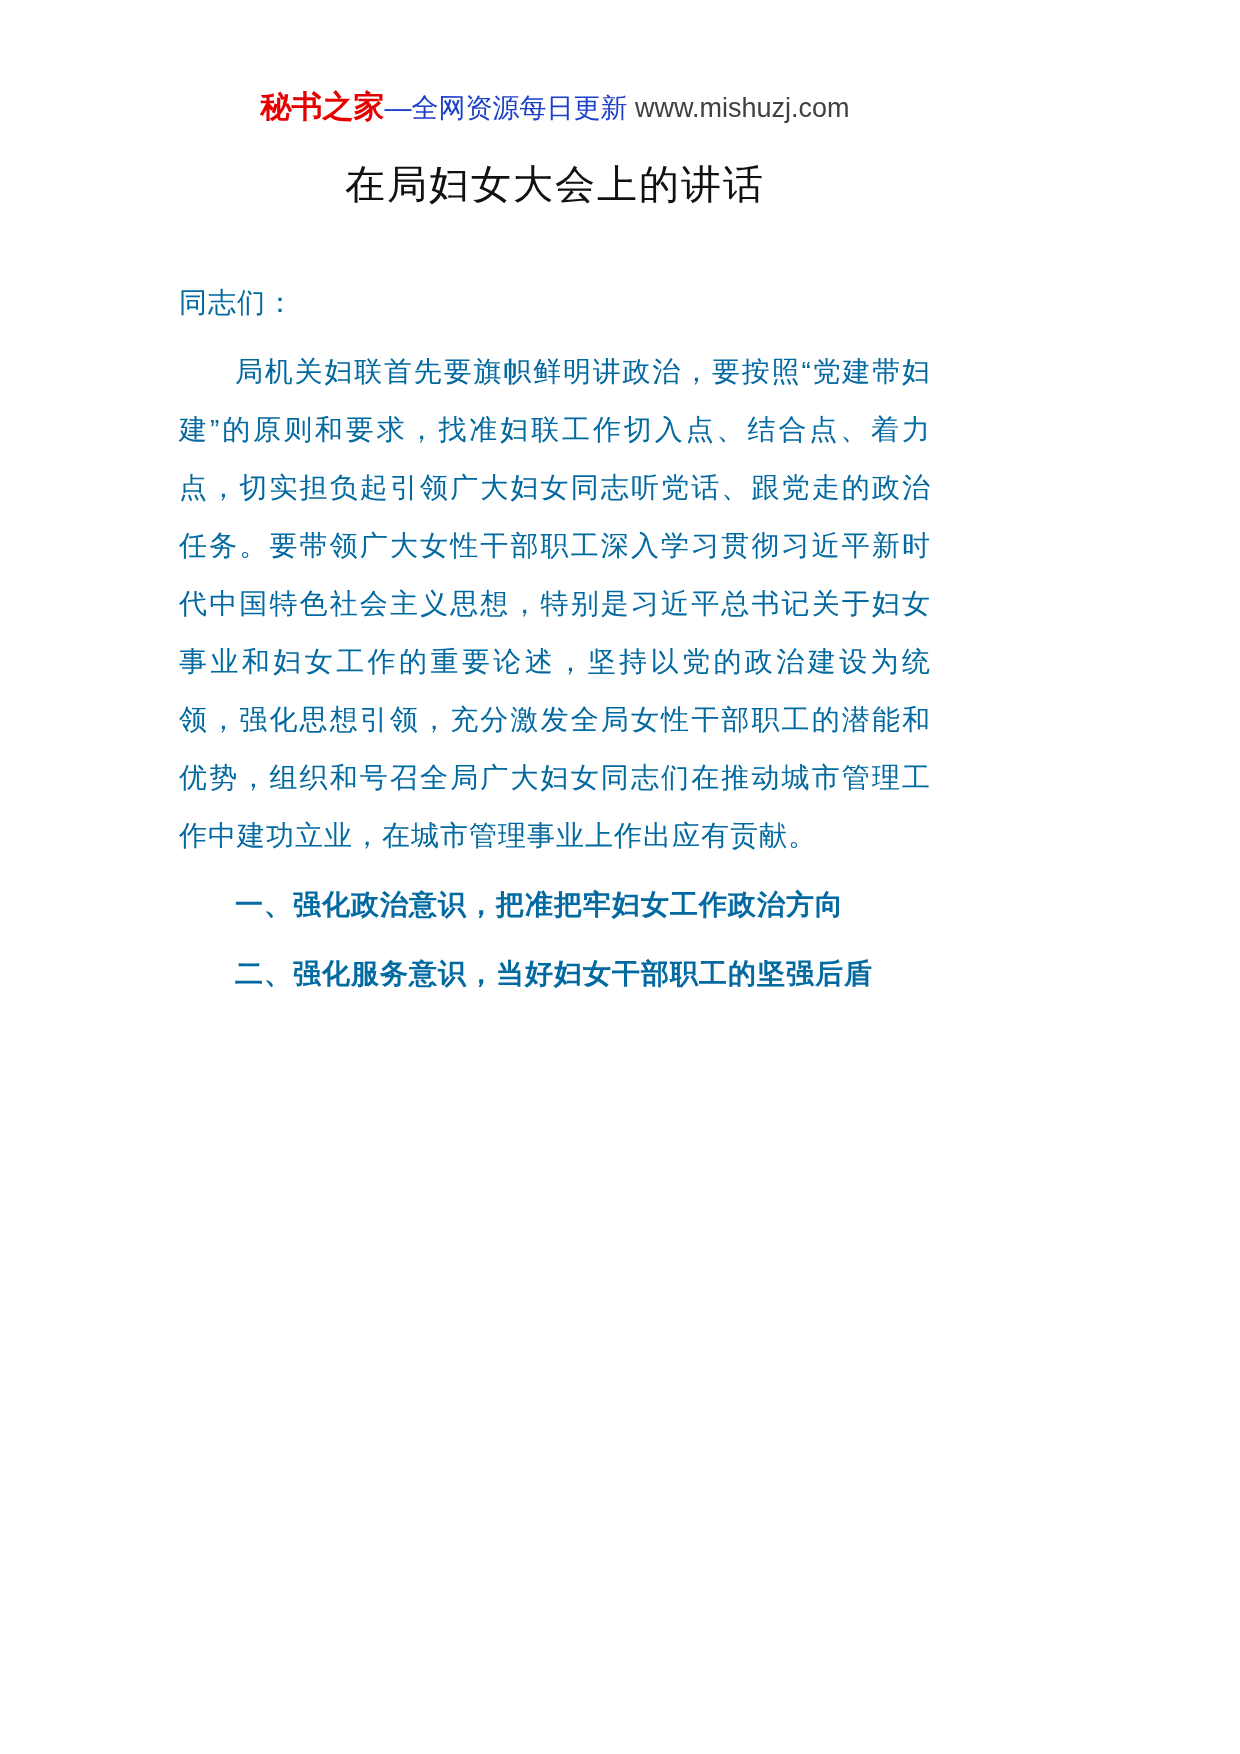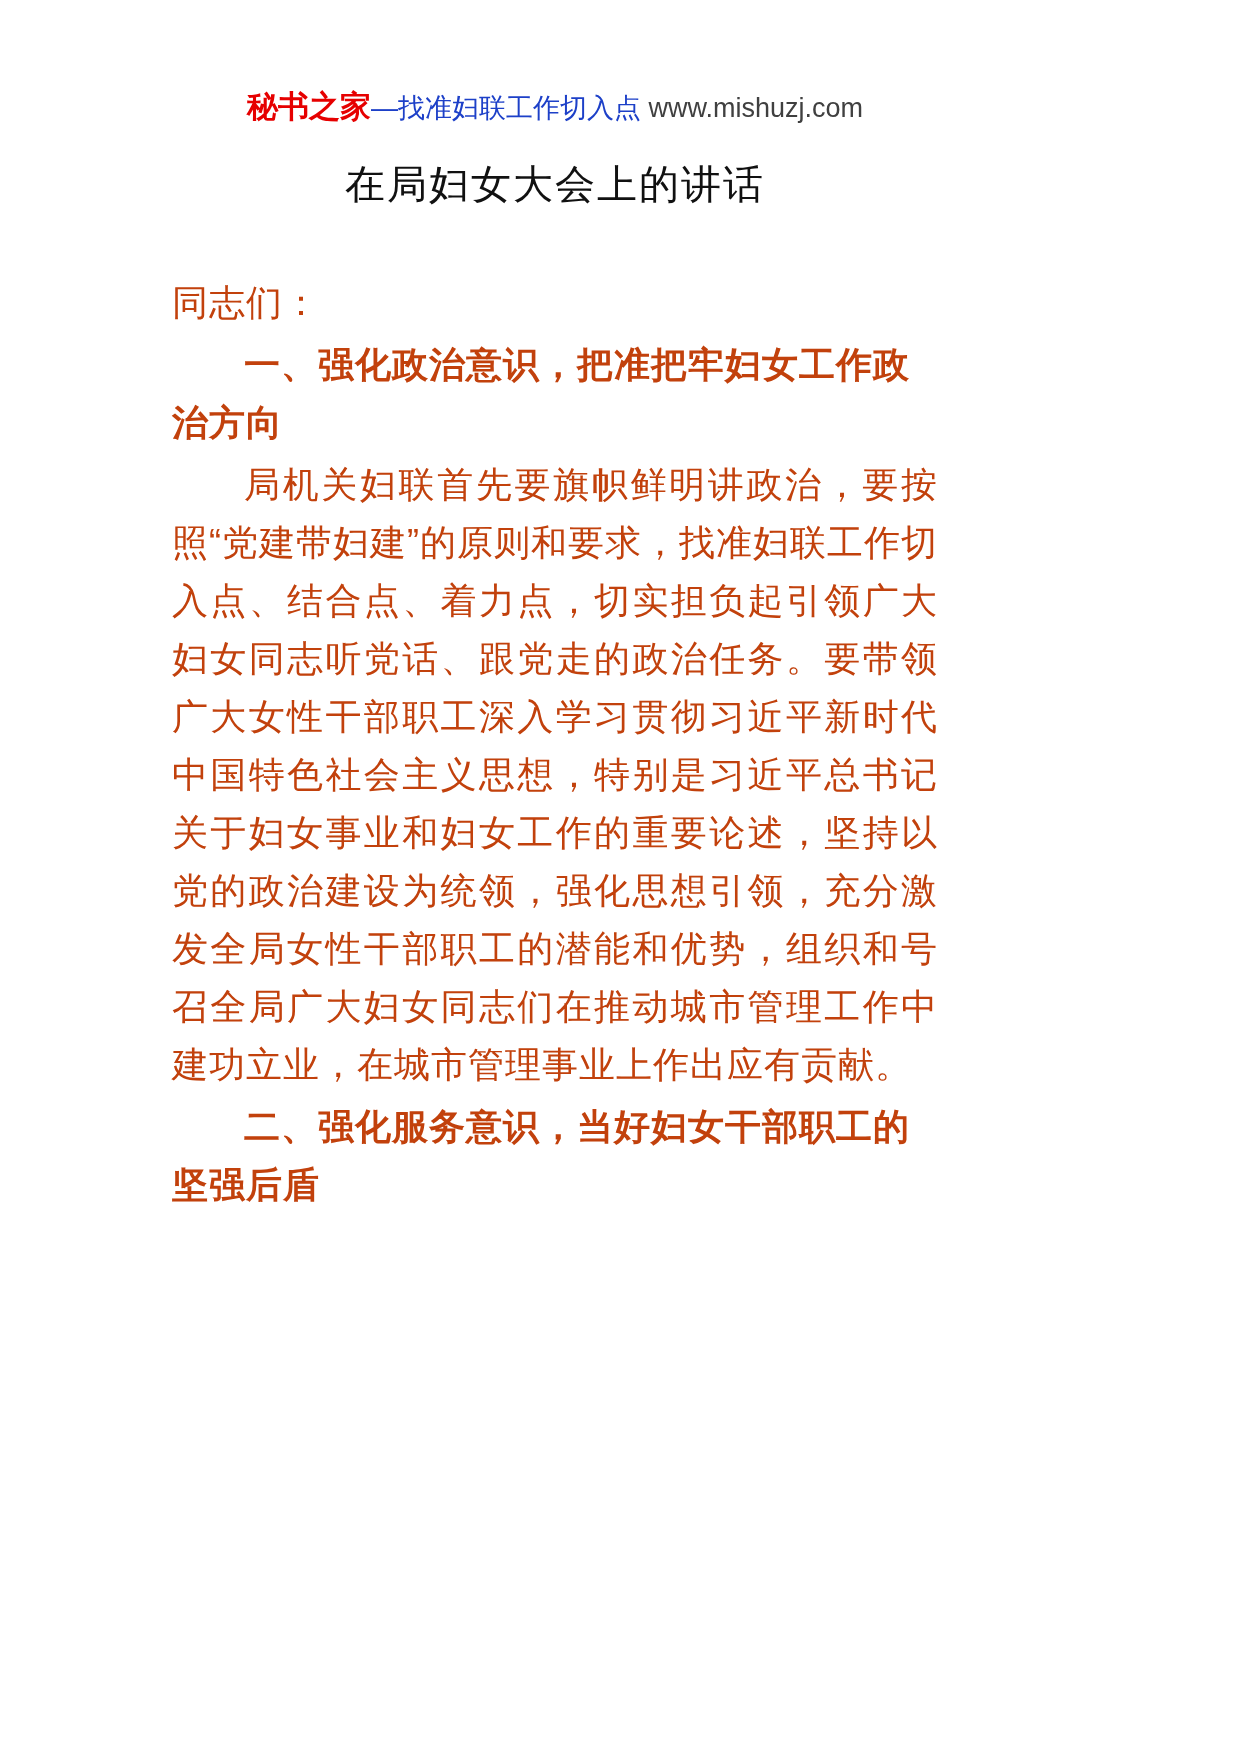--- a/index.html
+++ b/index.html
@@ -36,51 +36,51 @@
     font-size: 40px;
     font-weight: 400;
     letter-spacing: 2px;
     color: #111111;
     margin: 30px 0 0 0;
   }
   .doc-body {
     margin-top: 62px;
   }
   .para {
-    margin: 4px;
-    font-size: 36px;
+    margin: 11px;
+    font-size: 28px;
     line-height: 58px;
     text-align: justify;
     text-justify: inter-ideograph;
     letter-spacing: 1px;
-    color: #c2410c;
+    color: #0369a1;
   }
   .para.body,
   .para.heading {
     text-indent: 2em;
   }
   .para.salutation {
     text-indent: 0;
   }
   .para.heading {
     font-weight: 700;
     text-align: left;
   }
 </style>
 </head>
 <body>
 
 <div class="page">
 
   <div class="site-header">
-    <span class="brand" style="color: rgb(230, 0, 0);">秘书之家</span><span class="blue tagline" style="color: rgb(29, 64, 200);">—找准妇联工作切入点 </span><span class="blue url" style="color: #404040;">www.mishuzj.com</span>
+    <span class="brand" style="color: rgb(230, 0, 0);">秘书之家</span><span class="blue tagline" style="color: rgb(29, 64, 200);">—全网资源每日更新 </span><span class="blue url" style="color: #404040;">www.mishuzj.com</span>
   </div>
 
   <h1 class="doc-title">在局妇女大会上的讲话</h1>
 
   <div class="doc-body" id="doc-body">
       <p class="para salutation">同志们：</p>
+      <p class="para body">局机关妇联首先要旗帜鲜明讲政治，要按照“党建带妇建”的原则和要求，找准妇联工作切入点、结合点、着力点，切实担负起引领广大妇女同志听党话、跟党走的政治任务。要带领广大女性干部职工深入学习贯彻习近平新时代中国特色社会主义思想，特别是习近平总书记关于妇女事业和妇女工作的重要论述，坚持以党的政治建设为统领，强化思想引领，充分激发全局女性干部职工的潜能和优势，组织和号召全局广大妇女同志们在推动城市管理工作中建功立业，在城市管理事业上作出应有贡献。</p>
       <p class="para heading">一、强化政治意识，把准把牢妇女工作政治方向</p>
-      <p class="para body">局机关妇联首先要旗帜鲜明讲政治，要按照“党建带妇建”的原则和要求，找准妇联工作切入点、结合点、着力点，切实担负起引领广大妇女同志听党话、跟党走的政治任务。要带领广大女性干部职工深入学习贯彻习近平新时代中国特色社会主义思想，特别是习近平总书记关于妇女事业和妇女工作的重要论述，坚持以党的政治建设为统领，强化思想引领，充分激发全局女性干部职工的潜能和优势，组织和号召全局广大妇女同志们在推动城市管理工作中建功立业，在城市管理事业上作出应有贡献。</p>
       <p class="para heading">二、强化服务意识，当好妇女干部职工的坚强后盾</p>
     </div>
 
 </div>
 
 </body></html>

